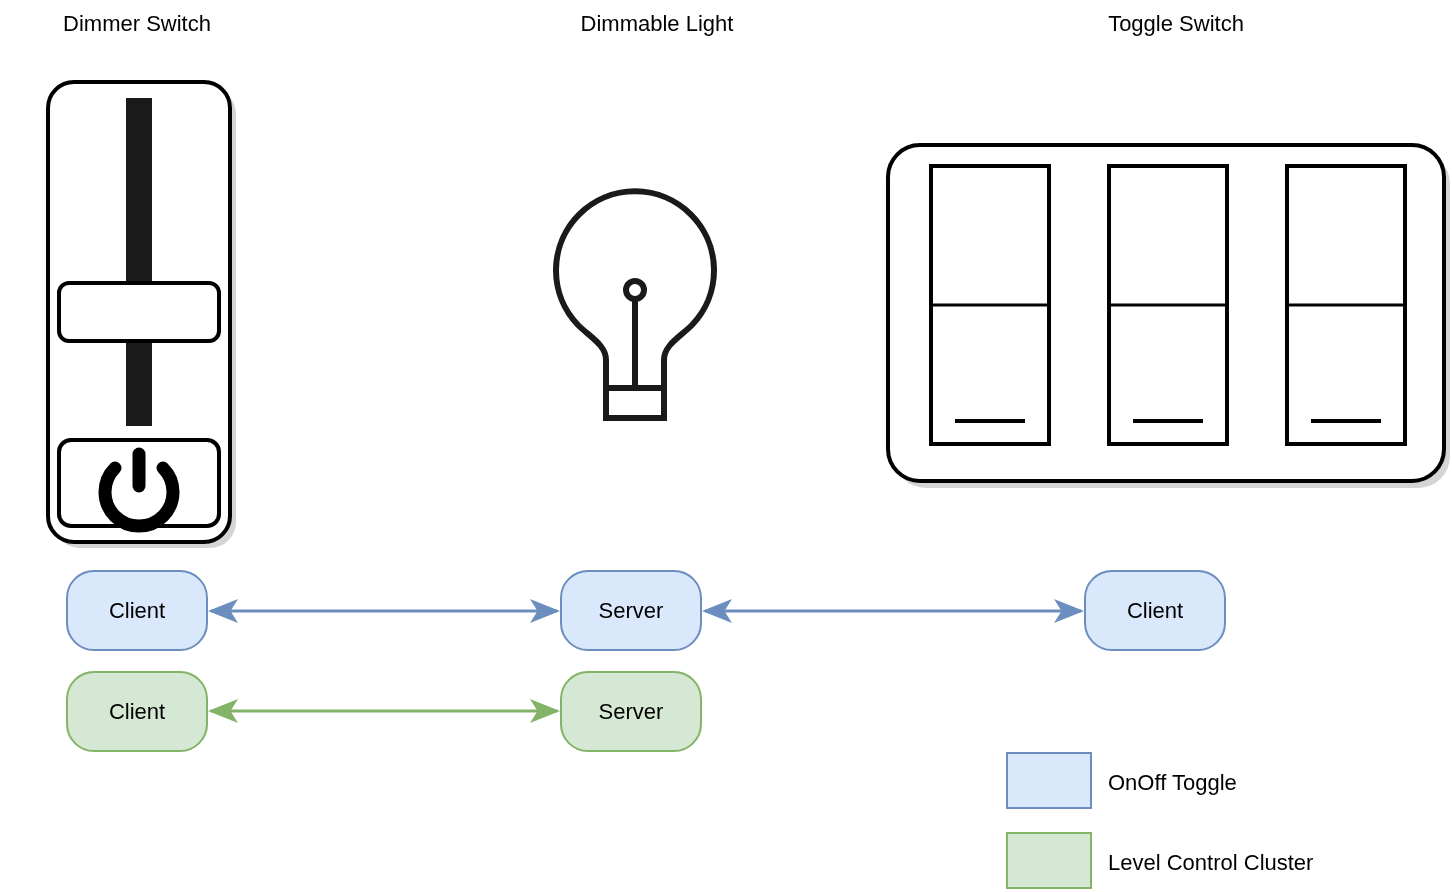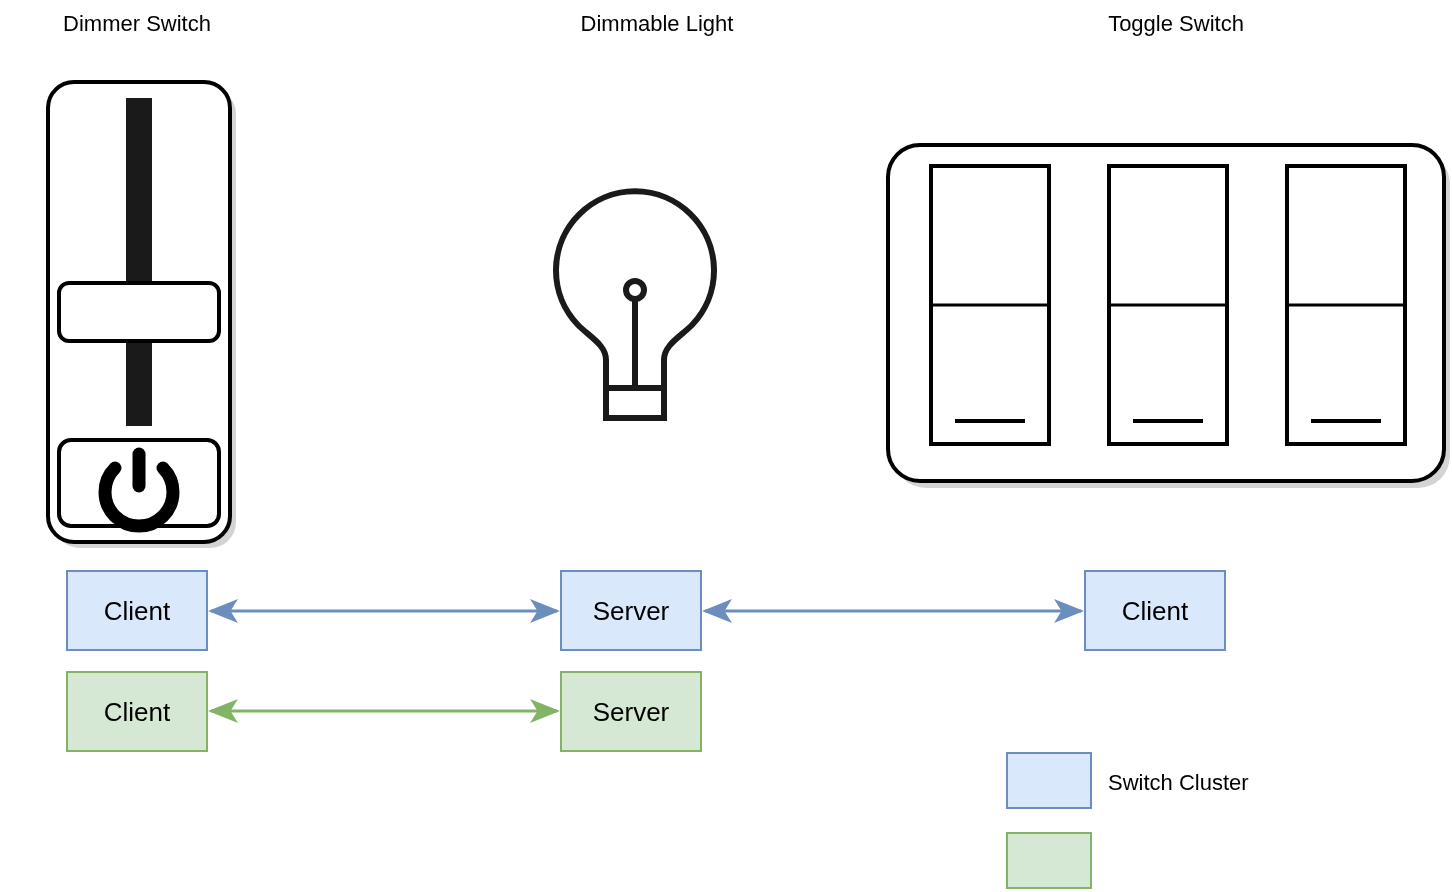--- a/index.html
+++ b/index.html
@@ -34,25 +34,26 @@
   
   .device-svg { position: absolute; display: block; }
 
   
   .cluster-box {
     position: absolute;
     box-sizing: border-box;
     display: flex;
     align-items: center;
     justify-content: center;
-    font-size: 26px;
+    font-size: 22px;
     line-height: 26px;
     color: #000000;
     border-width: 2px;
     border-style: solid;
+    border-radius: 28px;
   }
   .cluster-box.onoff {
     background: #dae8fc;
     border-color: #6c8ebf;
   }
   .cluster-box.level {
     background: #d5e8d4;
     border-color: #82b366;
   }
 
@@ -182,17 +183,18 @@
   </div>
 
   <div class="cluster-box level" style="left:66px; top:671px; width:142px; height:81px;">
     <span>Client</span>
   </div>
   <div class="cluster-box level" style="left:560px; top:671px; width:142px; height:81px;">
     <span>Server</span>
   </div>
 
   <div class="legend-swatch onoff" style="left:1006px; top:752px; width:86px; height:57px;"></div>
-  <div class="legend-label" style="left:1108px; top:770px;">Switch Cluster</div>
+  <div class="legend-label" style="left:1108px; top:770px;">OnOff Toggle</div>
 
   <div class="legend-swatch level" style="left:1006px; top:832px; width:86px; height:57px;"></div>
+  <div class="legend-label" style="left:1108px; top:850px;">Level Control Cluster</div>
 
 </div>
 
 </body></html>

